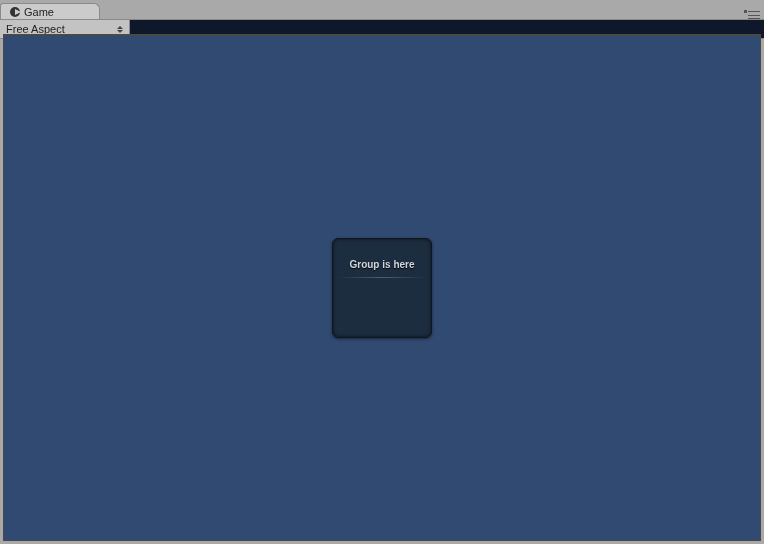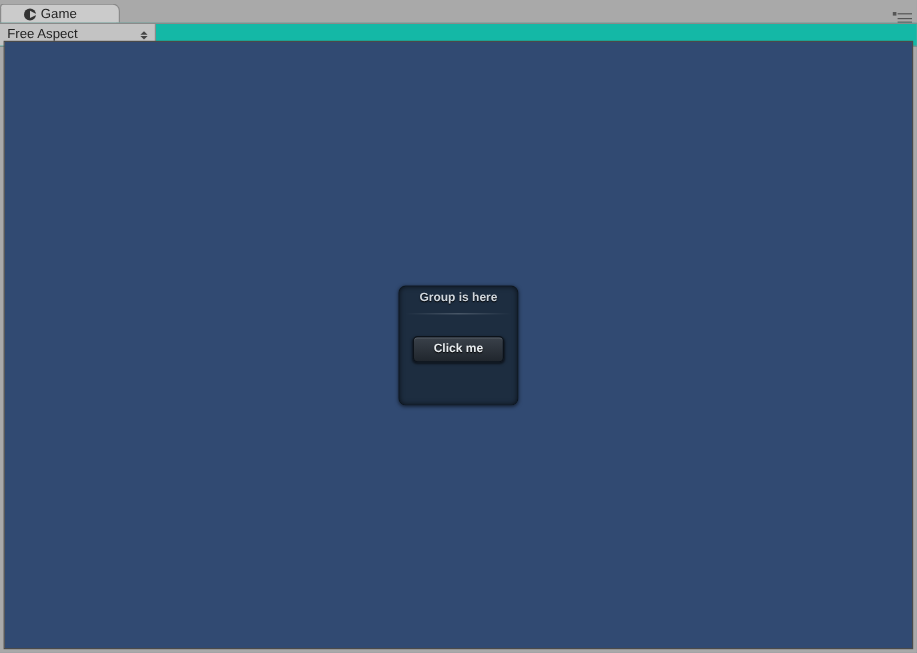--- a/index.html
+++ b/index.html
@@ -27,21 +27,21 @@
     top: 3px;
     height: 16px;
     width: 100px;
     background: #cbcbcb;
     border: 1px solid #8a8a8a;
     border-bottom: none;
     border-top-left-radius: 3px;
     border-top-right-radius: 6px;
     display: flex;
     align-items: center;
-    padding-left: 19px;
+    padding-left: 9px;
     gap: 4px;
   }
   .tab .pac {
     width: 10px;
     height: 10px;
     border-radius: 50%;
     background: #333;
     position: relative;
     flex: 0 0 auto;
   }
@@ -87,21 +87,21 @@
     background: #555;
   }
 
   
   .toolbar {
     position: absolute;
     left: 0;
     top: 19px;
     width: 764px;
     height: 20px;
-    background: #14b8a6;
+    background: #0f172a;
     border-top: 1px solid #8a8a8a;
     border-bottom: 1px solid #8a8a8a;
     display: flex;
     align-items: center;
   }
   .tool-btn {
     height: 100%;
     border-right: 1px solid #8a8a8a;
     background: #c3c3c3;
     display: flex;
@@ -163,21 +163,21 @@
     height: 100px;
     background: rgba(26, 40, 55, 0.85);
     border: 1px solid #0e1720;
     border-radius: 6px;
     box-shadow: inset 0 0 4px rgba(0,0,0,0.6), 0 1px 3px rgba(0,0,0,0.5);
     display: flex;
     flex-direction: column;
     align-items: center;
   }
   .gui-title {
-    margin-top: 4px;
+    margin-top: 20px;
     color: #cfd6dd;
     font-weight: bold;
     font-size: 10px;
     text-shadow: 0 1px 1px #000;
   }
   .gui-sep {
     width: 88px;
     height: 1px;
     margin-top: 7px;
     background: linear-gradient(to right, rgba(255,255,255,0), rgba(180,190,200,0.35), rgba(255,255,255,0));
@@ -222,17 +222,14 @@
     <span>Free Aspect</span>
     <span class="chevrons"></span>
   </div>
   <div class="spacer"></div>
 </div>
 
 <div class="viewport">
   <div class="gui-group">
     <div class="gui-title">Group is here</div>
     <div class="gui-sep"></div>
-    <div class="gui-button">
-      <span>Click me</span>
-    </div>
   </div>
 </div>
 
 </body></html>

